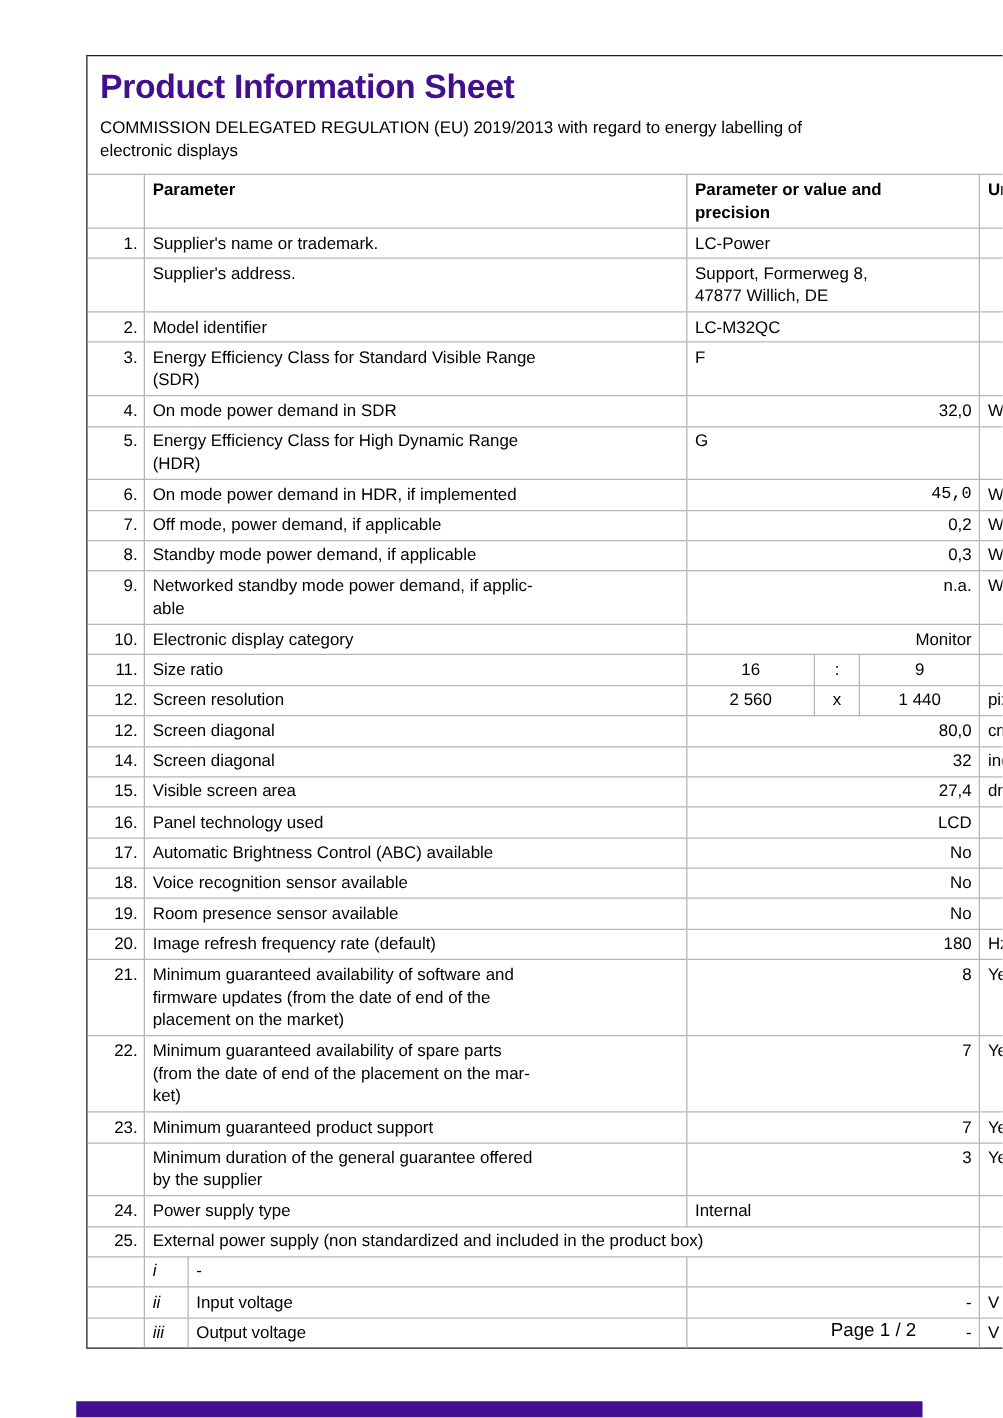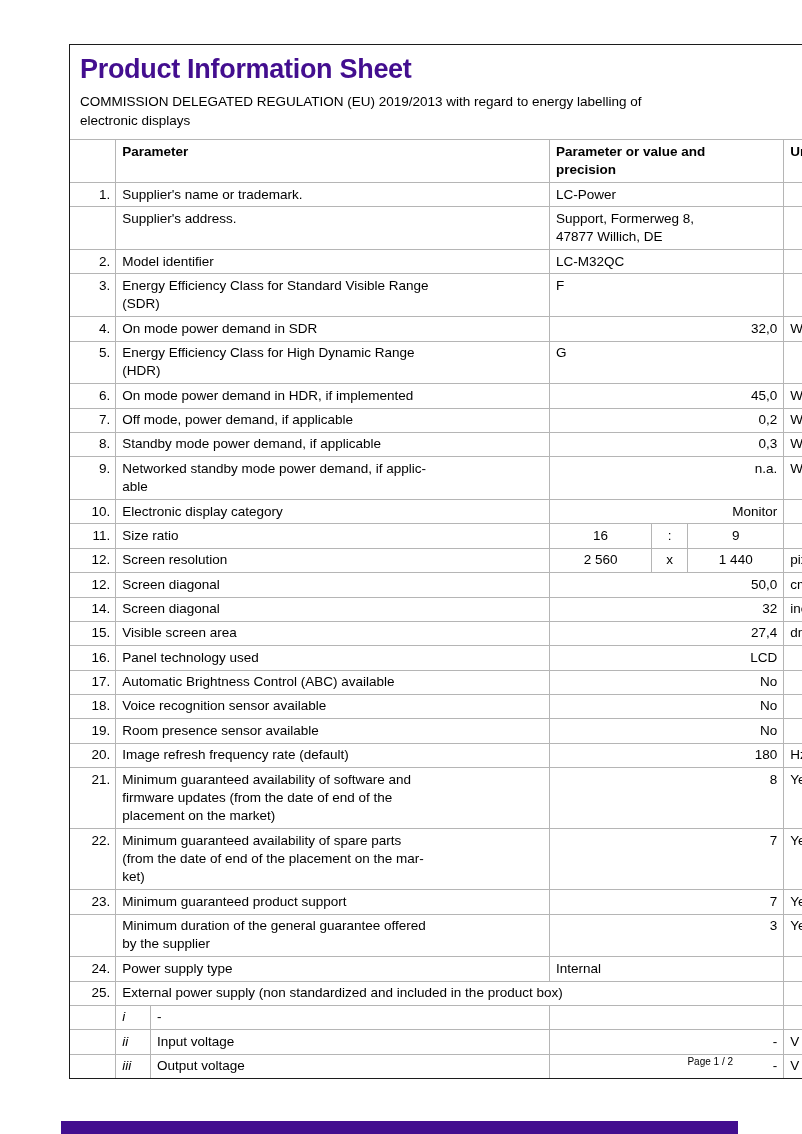--- a/index.html
+++ b/index.html
@@ -57,21 +57,21 @@
   tr > :first-child{border-left:0;}
   tr > :last-child{border-right:0;}
   tbody tr:last-child > td{border-bottom:0;}
   .num-cell{text-align:right;padding-right:5px;}
   .sub-cell{font-style:italic;}
   .center{text-align:center;}
   .page-indicator{
     position:absolute;
     top:1056px;
     right:69px;
-    font-size:10px;
+    font-size:15px;
   }
   .footer-bar{
     position:absolute;
     left:61px;
     top:1121px;
     width:677px;
     height:13px;
     background:var(--footer-bar);
   }
 </style>
@@ -138,21 +138,21 @@
         <tr>
           <td class="num-cell">5.</td>
           <td class="param-cell" colspan="2">Energy Efficiency Class for High Dynamic Range
 (HDR)</td>
           <td class="value-cell" colspan="3" style="text-align: left;">G</td>
           <td class="unit-cell"></td>
         </tr>
         <tr>
           <td class="num-cell">6.</td>
           <td class="param-cell" colspan="2">On mode power demand in HDR, if implemented</td>
-          <td class="value-cell" colspan="3" style="text-align: right;">45,0</td>
+          <td class="value-cell" colspan="3" style="text-align: right; font-family: Liberation Mono, monospace;">45,0</td>
           <td class="unit-cell">W</td>
         </tr>
         <tr>
           <td class="num-cell">7.</td>
           <td class="param-cell" colspan="2">Off mode, power demand, if applicable</td>
           <td class="value-cell" colspan="3" style="text-align: right;">0,2</td>
           <td class="unit-cell">W</td>
         </tr>
         <tr>
           <td class="num-cell">8.</td>
@@ -185,21 +185,21 @@
           <td class="num-cell">12.</td>
           <td class="param-cell" colspan="2">Screen resolution</td>
           <td class="center">2 560</td>
           <td class="center">x</td>
           <td class="center">1 440</td>
           <td class="unit-cell">pixels</td>
         </tr>
         <tr>
           <td class="num-cell">12.</td>
           <td class="param-cell" colspan="2">Screen diagonal</td>
-          <td class="value-cell" colspan="3" style="text-align: right;">50,0</td>
+          <td class="value-cell" colspan="3" style="text-align: right;">80,0</td>
           <td class="unit-cell">cm</td>
         </tr>
         <tr>
           <td class="num-cell">14.</td>
           <td class="param-cell" colspan="2">Screen diagonal</td>
           <td class="value-cell" colspan="3" style="text-align: right;">32</td>
           <td class="unit-cell">inches</td>
         </tr>
         <tr>
           <td class="num-cell">15.</td>

